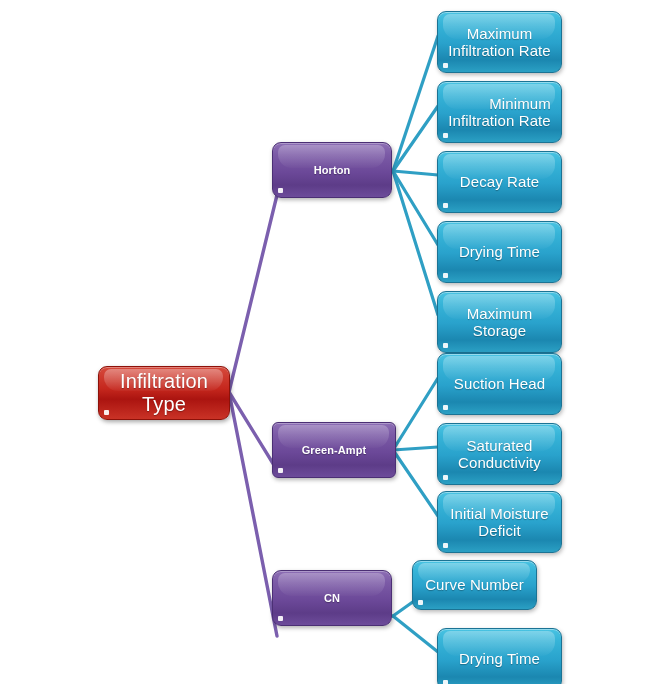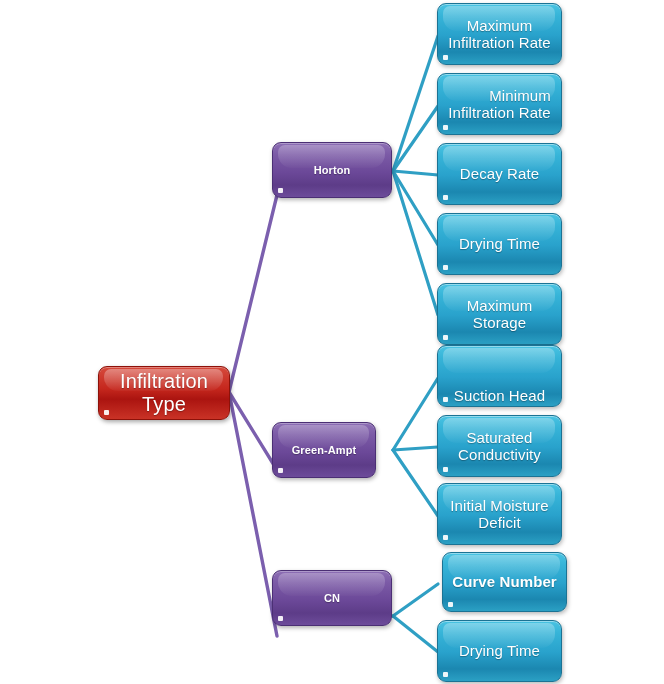--- a/index.html
+++ b/index.html
@@ -113,20 +113,21 @@
       linear-gradient(to bottom,
         #49c3e2 0%,
         #36b4d8 20%,
         #29a2cc 52%,
         #1b87b0 80%,
         #2ba0c4 100%);
     border: 1px solid #1b7394;
     box-shadow: 1px 2px 4px rgba(0,0,0,0.28),
                 inset 0 1px 0 rgba(255,255,255,0.42);
     font-size: 15px;
+    margin-top: 8px;
   }
   .node.leaf::before {
     background: linear-gradient(to bottom, rgba(255,255,255,0.30), rgba(255,255,255,0.02));
   }
 </style>
 </head>
 <body>
 
 <div id="diagram">
 
@@ -150,21 +151,21 @@
       </g>
   </svg>
 
   <div id="nodes-layer">
       <div class="node root" style="left: 98px; top: 366px; width: 132px; height: 54px;">
         <span class="label">Infiltration Type</span>
       </div>
       <div class="node branch" style="left: 272px; top: 142px; width: 120px; height: 56px;">
         <span class="label">Horton</span>
       </div>
-      <div class="node branch" style="left: 272px; top: 422px; width: 104px; height: 56px;">
+      <div class="node branch" style="left: 272px; top: 422px; width: 124px; height: 56px; border-radius: 6px;">
         <span class="label">Green-Ampt</span>
       </div>
       <div class="node branch" style="left: 272px; top: 570px; width: 120px; height: 56px;">
         <span class="label">CN</span>
       </div>
       <div class="node leaf" style="left: 437px; top: 3px; width: 125px; height: 62px;">
         <span class="label">Maximum
 Infiltration Rate</span>
       </div>
       <div class="node leaf" style="left: 437px; top: 73px; width: 125px; height: 62px; text-align: right;">
@@ -174,32 +175,32 @@
       <div class="node leaf" style="left: 437px; top: 143px; width: 125px; height: 62px;">
         <span class="label">Decay Rate</span>
       </div>
       <div class="node leaf" style="left: 437px; top: 213px; width: 125px; height: 62px;">
         <span class="label">Drying Time</span>
       </div>
       <div class="node leaf" style="left: 437px; top: 283px; width: 125px; height: 62px;">
         <span class="label">Maximum
 Storage</span>
       </div>
-      <div class="node leaf" style="left: 437px; top: 345px; width: 125px; height: 62px; align-items: flex-end;">
+      <div class="node leaf" style="left: 437px; top: 345px; width: 125px; height: 62px;">
         <span class="label">Suction Head</span>
       </div>
       <div class="node leaf" style="left: 437px; top: 415px; width: 125px; height: 62px; text-align: center;">
         <span class="label">Saturated
 Conductivity</span>
       </div>
       <div class="node leaf" style="left: 437px; top: 483px; width: 125px; height: 62px;">
         <span class="label">Initial Moisture
 Deficit</span>
       </div>
-      <div class="node leaf" style="left: 442px; top: 552px; width: 125px; height: 60px; font-weight: bold;">
+      <div class="node leaf" style="left: 412px; top: 552px; width: 125px; height: 50px;">
         <span class="label">Curve Number</span>
       </div>
       <div class="node leaf" style="left: 437px; top: 620px; width: 125px; height: 62px;">
         <span class="label">Drying Time</span>
       </div>
     </div>
 
 </div>
 
 </body></html>

